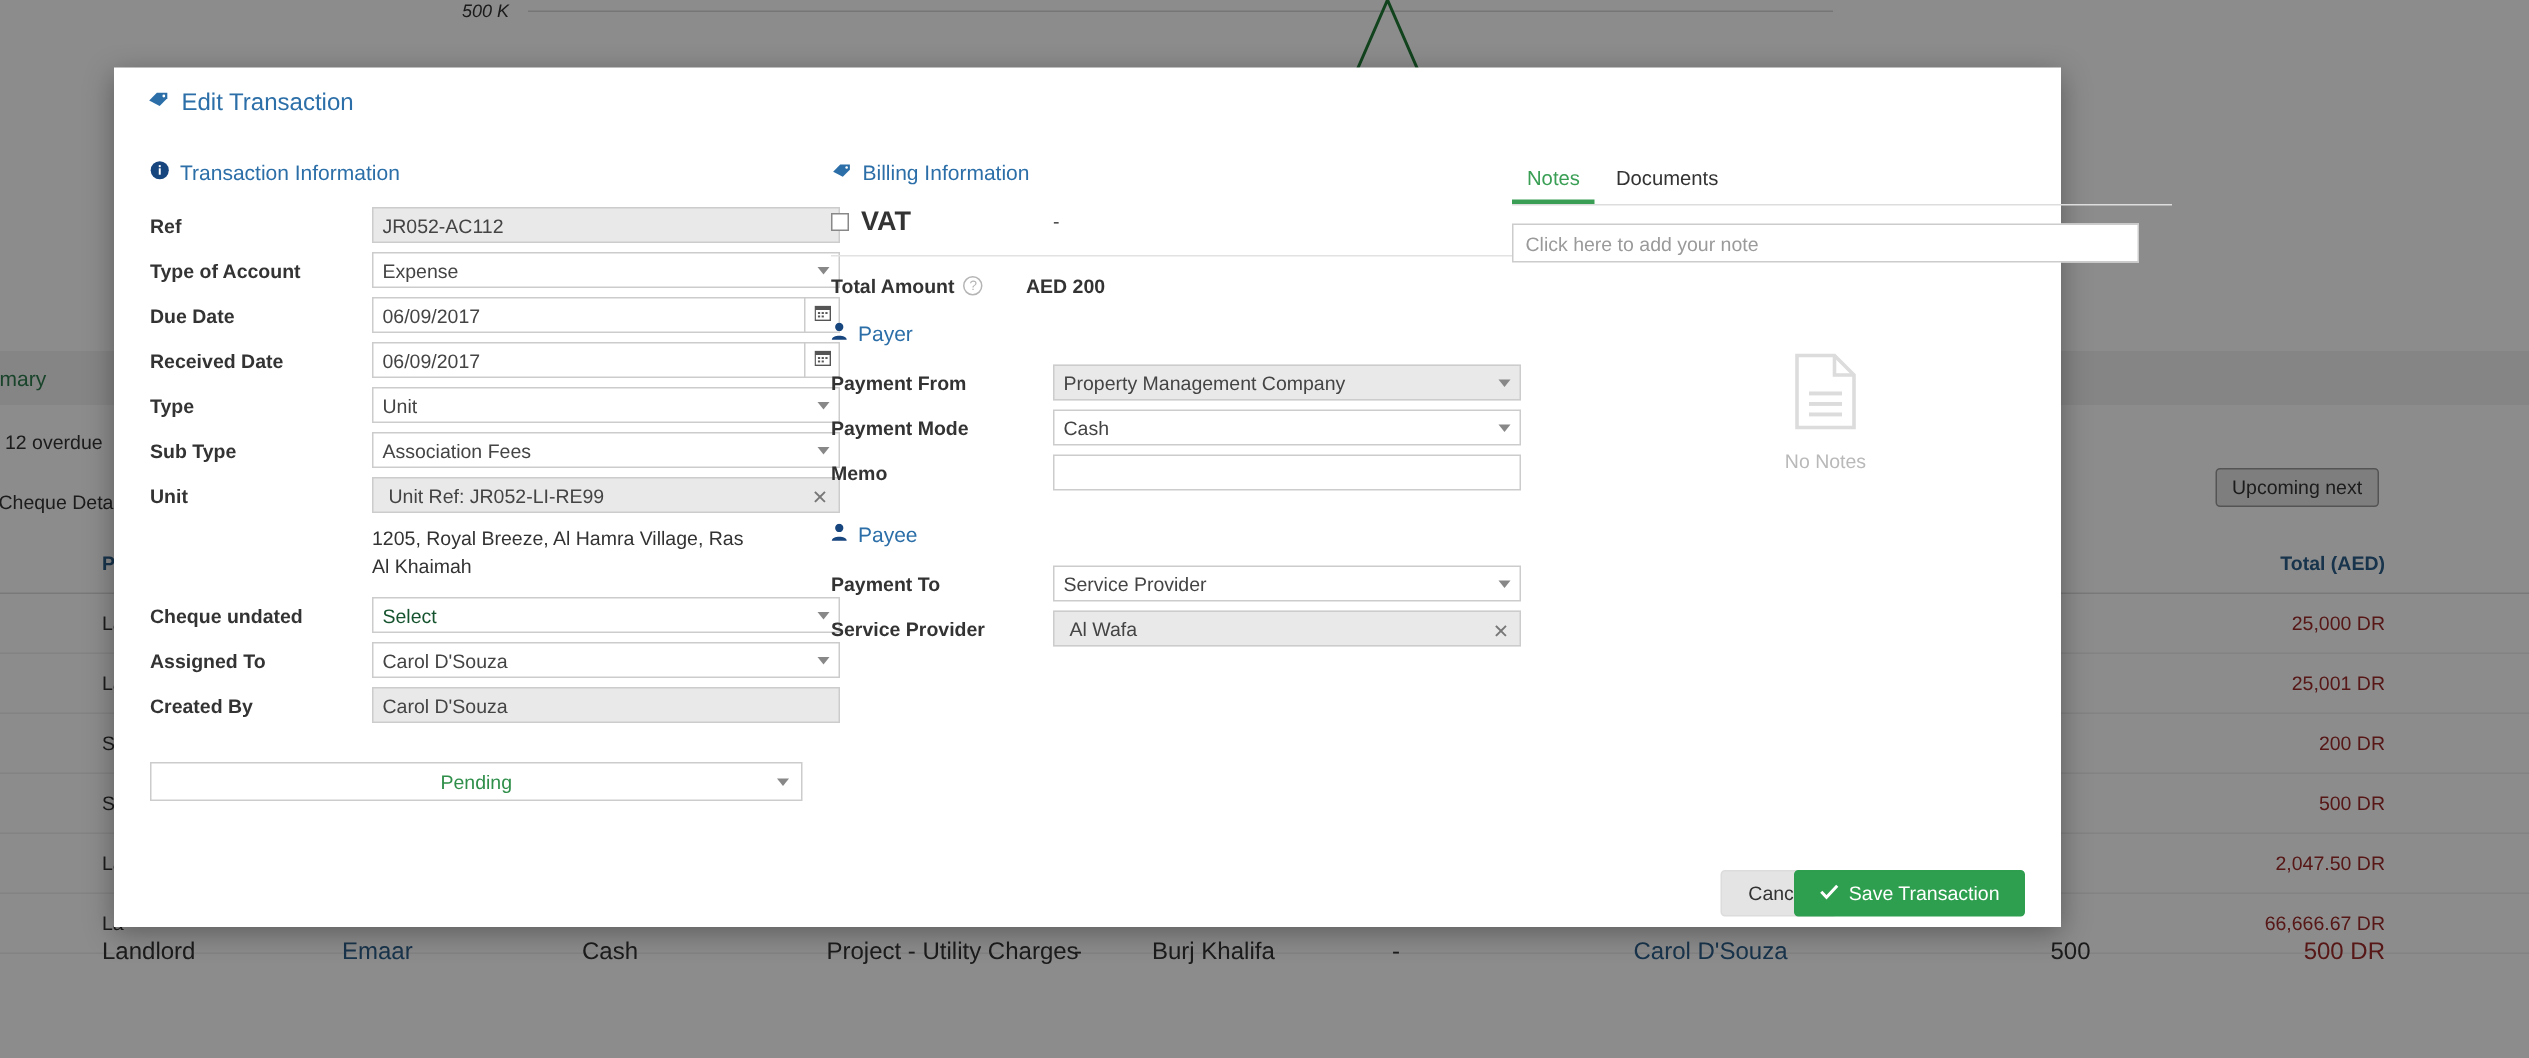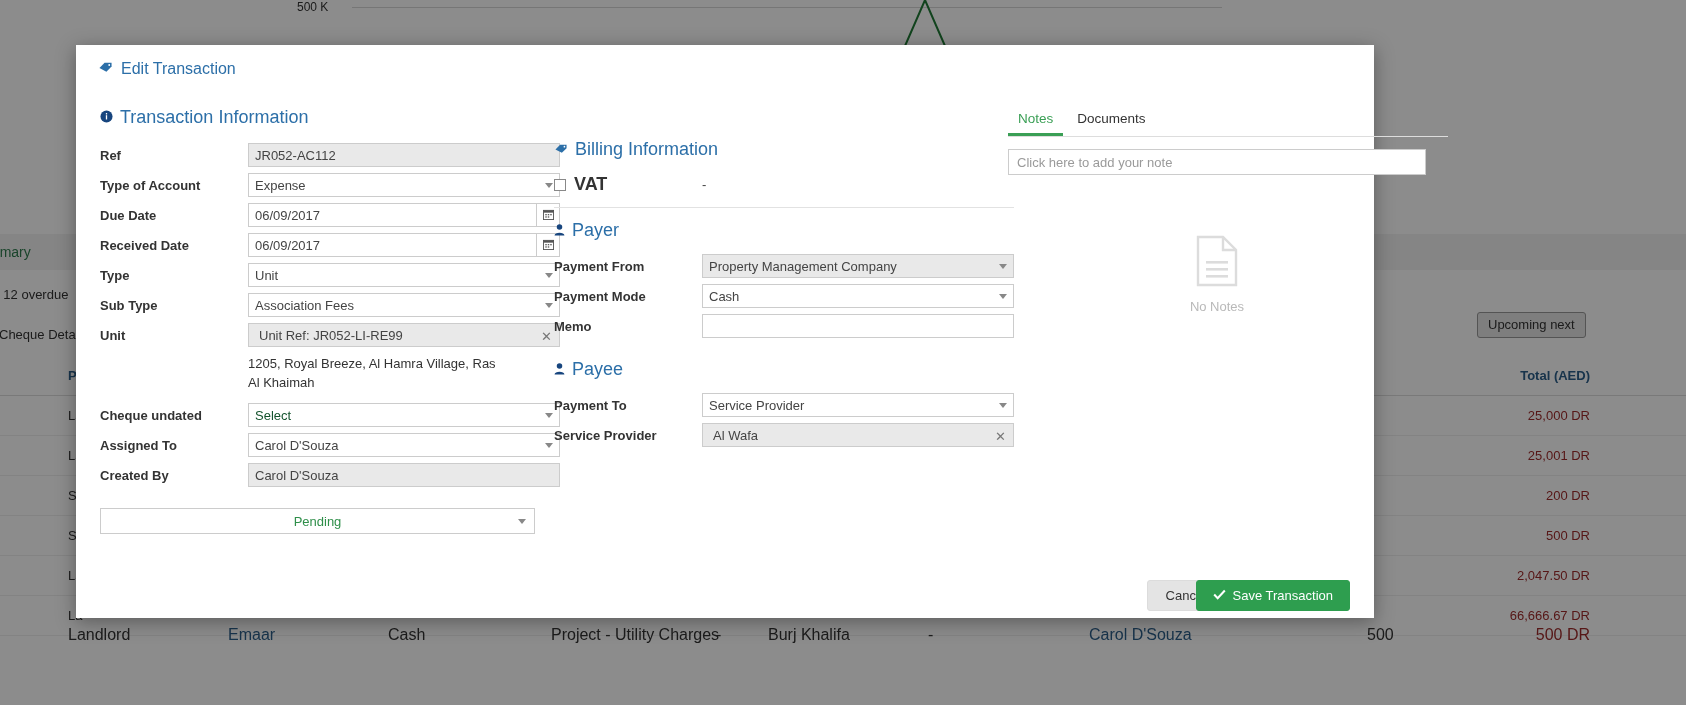--- a/index.html
+++ b/index.html
@@ -14,22 +14,22 @@
   
   .bg-layer {
     position: absolute; inset: 0;
     background: #ffffff;
   }
   .bg-chart {
     position: absolute; left: 0; top: 0; width: 1686px; height: 46px;
     overflow: hidden;
   }
   .bg-chart .tick-label {
-    position: absolute; left: 297px; top: 0px;
-    font-size: 12px; color: #333;
+    position: absolute; left: 308px; top: 0px;
+    font-size: 12px; color: #333; font-style: italic;
   }
   .bg-chart .grid-line {
     position: absolute; left: 352px; top: 7px; width: 870px; height: 1px;
     background: #d8d8d8;
   }
   .bg-chart svg { position: absolute; left: 850px; top: 0px; }
 
   .bg-summary-bar {
     position: absolute; left: 0; top: 234px; width: 1686px; height: 36px;
     background: #f2f2f2;
@@ -88,28 +88,28 @@
     z-index: 100;
   }
   .modal-title {
     position: absolute; left: 22px; top: 15px;
     font-size: 16px; color: #2c6fa8;
     display: flex; align-items: center; gap: 8px;
   }
   .modal-title .tag-icon { display: inline-block; }
 
   .section-head {
-    font-size: 18px; color: #2c6fa8;
+    font-size: 14px; color: #2c6fa8;
     display: flex; gap: 7px;
     font-weight: normal;
   }
 
   .col { position: absolute; top: 62px; }
   .col-left   { left: 24px;  width: 460px; }
-  .col-mid    { left: 478px; width: 460px; margin-top: 32px; }
+  .col-mid    { left: 478px; width: 460px; }
   .col-right  { left: 932px; width: 440px; }
 
   .frow {
     position: relative;
     display: flex; align-items: center;
     margin-bottom: 4px;
     min-height: 26px;
   }
   .flabel {
     font-size: 13px; color: #333; font-weight: bold;
@@ -475,20 +475,27 @@
 
 
     <div class="vat-row">
       <div class="vat-box"></div>
       <div class="vat-label">VAT</div>
       <div class="vat-dash">-</div>
     </div>
 
     <div class="hr"></div>
 
+    <div class="total-row">
+      <div class="total-label">
+        <span>Total Amount</span>
+        <span class="q-icon">?</span>
+      </div>
+      <div class="total-val">AED 200</div>
+    </div>
 
     <div class="section-head" style="margin-bottom:12px;">
       <span>
         <svg width="11" height="12" viewBox="0 0 12 13">
           <circle cx="6" cy="3.2" r="3" fill="#17457e"></circle>
           <path d="M0.6 12.5 C0.6 8.6 11.4 8.6 11.4 12.5 Z" fill="#17457e"></path>
         </svg>
       </span>
       <span>Payer</span>
     </div>

